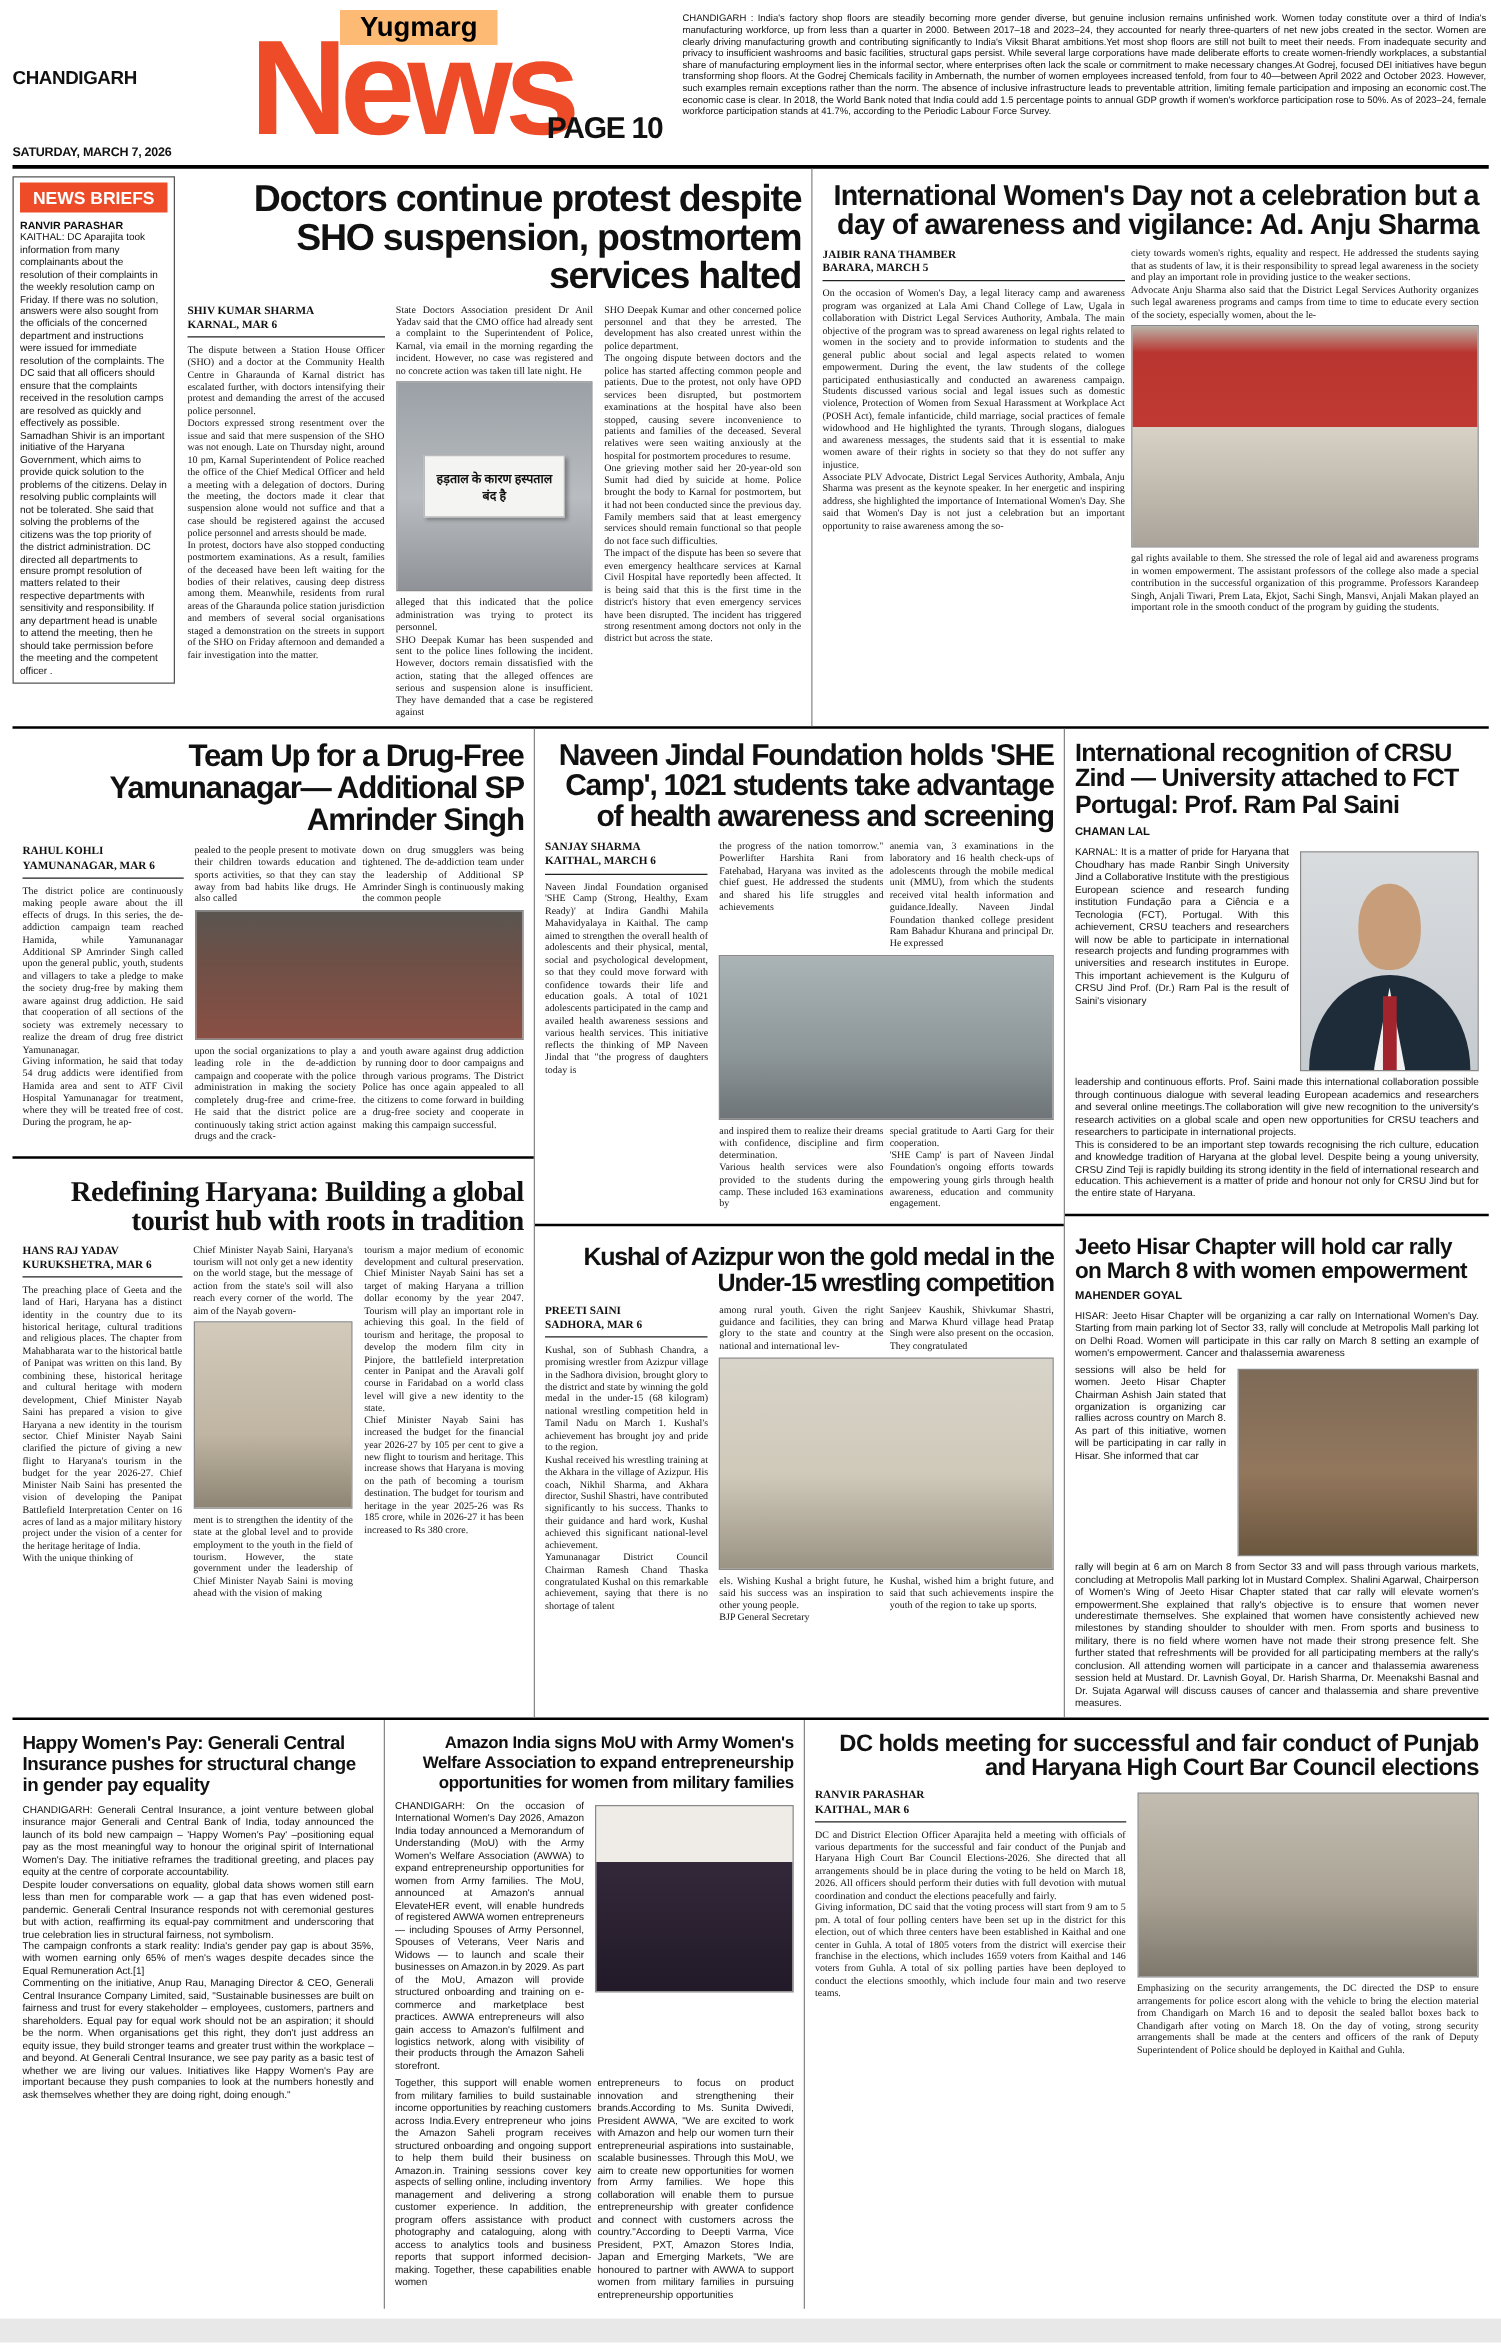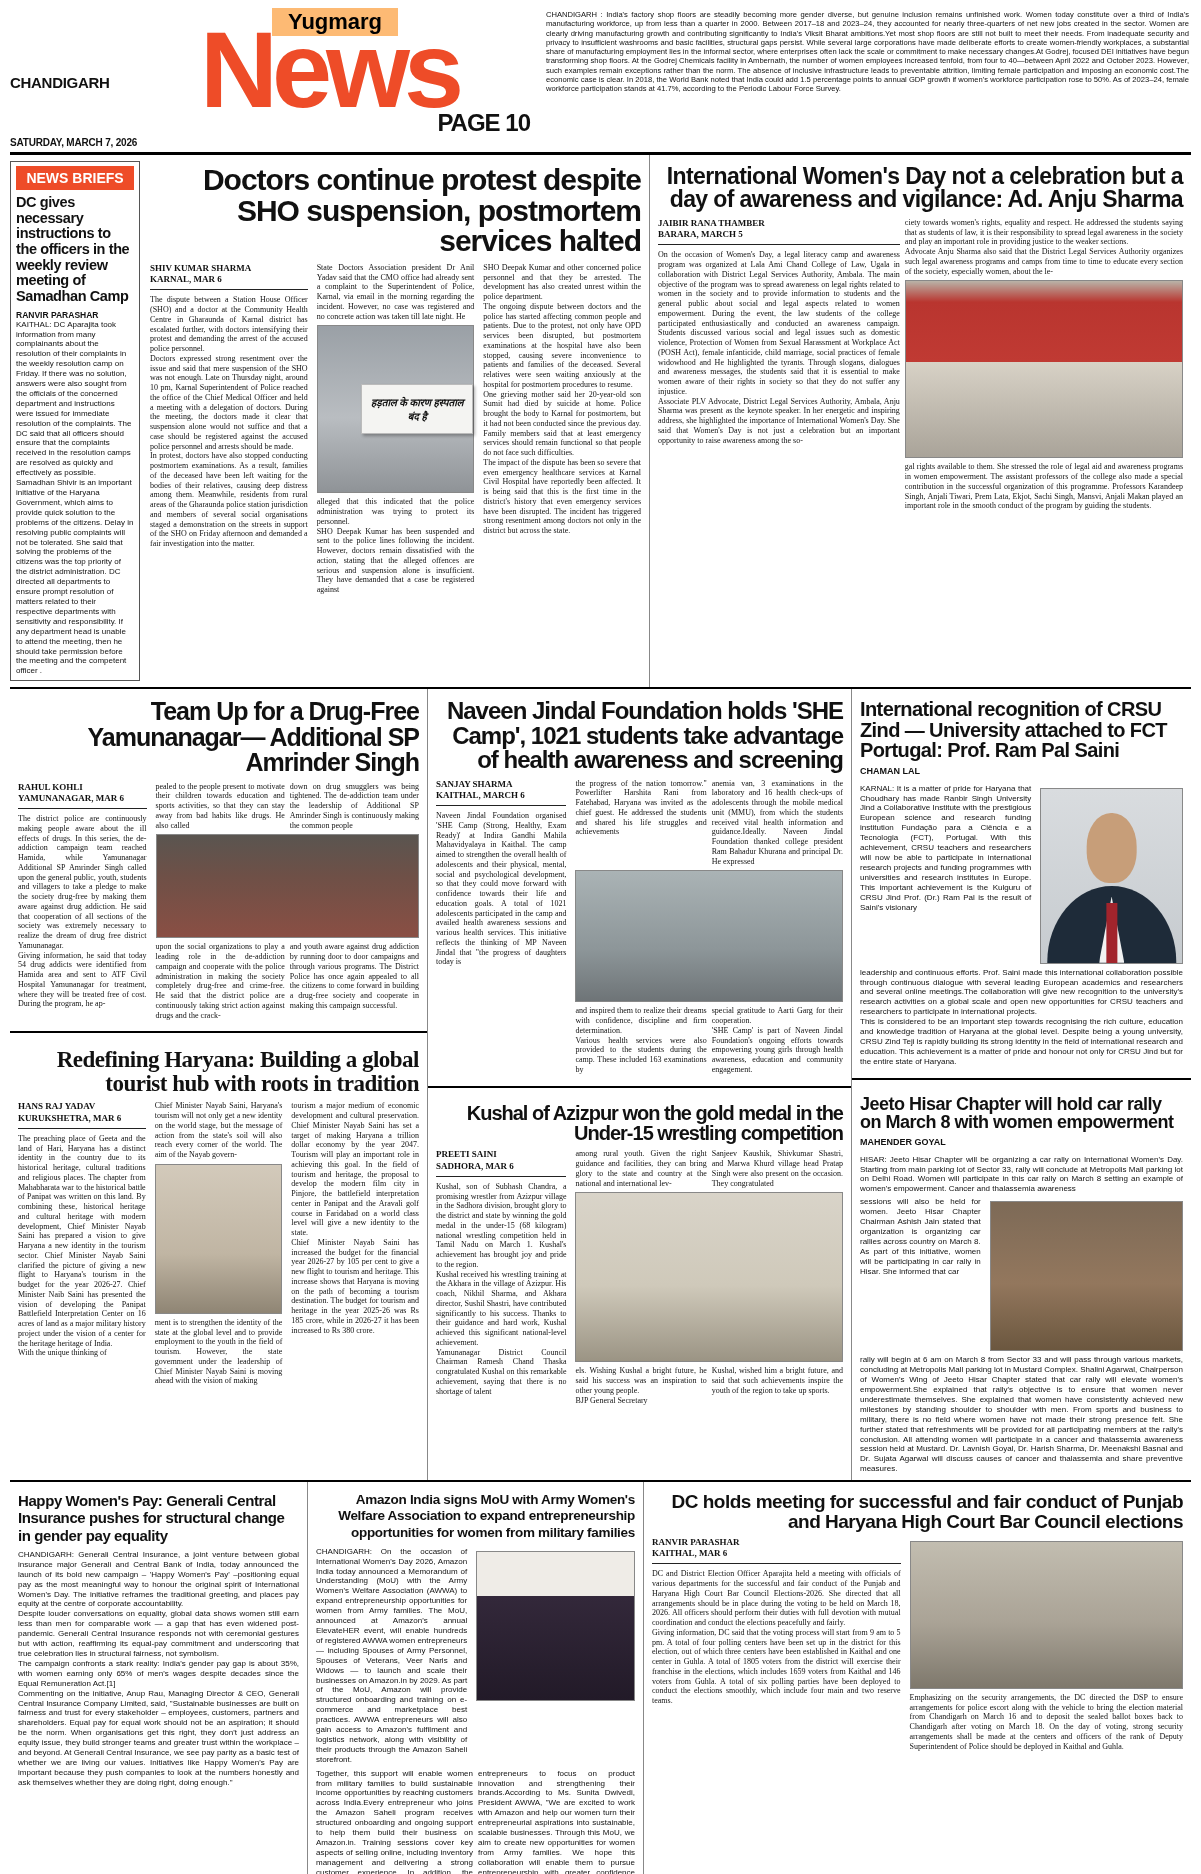--- a/index.html
+++ b/index.html
@@ -3,21 +3,21 @@
 <meta charset="utf-8">
 <style>
   :root { --accent:#ee4c28; --ink:#111; }
   * { box-sizing:border-box; }
   body { margin:0; background:#e8e8e8; font-family:"Liberation Serif", serif; color:var(--ink); }
   .page { width:1201px; margin:0 auto; background:#fff; padding:6px 10px 8px; position:relative; }
 
   
   .header { display:flex; align-items:stretch; border-bottom:3px solid #000; padding-bottom:4px; }
   .h-left { width:160px; padding-top:48px; }
-  .h-city { font-family:"Liberation Sans",sans-serif; font-weight:bold; font-size:15px; letter-spacing:-0.3px;margin-top:20px; }
+  .h-city { font-family:"Liberation Sans",sans-serif; font-weight:bold; font-size:15px; letter-spacing:-0.3px; }
   .h-date { font-family:"Liberation Sans",sans-serif; font-weight:bold; font-size:10px; margin-top:46px; letter-spacing:-0.2px; }
   .h-mast { width:318px; text-align:center; position:relative; padding-top:2px; }
   .yugmarg { display:inline-block; background:#fdba74; color:#000; font-family:"Liberation Sans",sans-serif; font-weight:bold; font-size:22px; padding:1px 16px;margin-left:12px; }
   .newsword { font-family:"Liberation Sans",sans-serif; font-weight:bold; font-size:108px; line-height:0.78; color:var(--accent); letter-spacing:-6px; margin-top:-8px; }
   .pageno { position:absolute; right:-42px; bottom:11px; font-family:"Liberation Sans",sans-serif; font-weight:bold; font-size:24px; letter-spacing:-1px; }
   .h-story { flex:1; padding:4px 2px 0 58px; }
   .ts-head { font-family:"Liberation Sans",sans-serif; font-weight:bold; font-size:20px; text-align:center; letter-spacing:-0.5px; margin-bottom:5px; }
   .ts-body { font-family:"Liberation Sans",sans-serif; font-size:7.6px; line-height:1.22; text-align:justify; }
 
   
@@ -40,21 +40,21 @@
   .bandC { display:grid; grid-template-columns:298px 336px 1fr; border-top:2px solid #000; }
 
   
   .briefs { border:1px solid #555; margin:6px 2px 6px 0; padding:4px 5px; }
   .briefs-bar { background:var(--accent); color:#fff; font-family:"Liberation Sans",sans-serif; font-weight:bold; font-size:14px; text-align:center; padding:4px 2px; margin-bottom:5px; }
   .briefs-head { font-family:"Liberation Sans",sans-serif; font-weight:bold; font-size:14.5px; line-height:1.08; letter-spacing:-0.4px; margin-bottom:5px; }
   .briefs-rep { font-family:"Liberation Sans",sans-serif; font-weight:bold; font-size:8.5px; }
   .briefs-body { font-family:"Liberation Sans",sans-serif; font-size:8px; line-height:1.24; white-space:pre-line; }
 
   
-  .ph-doctors { background:linear-gradient(180deg,#9aa0a6 0%,#b9bdc1 55%,#8f9397 100%); display:flex; align-items:center; justify-content:flex-end;font-style:italic; }
+  .ph-doctors { background:linear-gradient(180deg,#9aa0a6 0%,#b9bdc1 55%,#8f9397 100%); display:flex; align-items:center; justify-content:center; }
   .hindi-sign { background:#f4f4f2; border:1px solid #bbb; width:72%; padding:10px 6px; text-align:center; font-weight:bold; font-size:10px; white-space:pre-line; box-shadow:2px 2px 3px rgba(0,0,0,.3); }
   .ph-womensday { background:linear-gradient(180deg,#b9b3a8 0%,#b9352f 12%,#c03a33 46%,#d8d2c6 46%,#a9a399 100%); }
   .ph-drugfree { background:linear-gradient(180deg,#5a5550 0%,#6e5047 40%,#8a4f44 100%); }
   .ph-shecamp { background:linear-gradient(180deg,#aab3b5 0%,#8d9699 60%,#6e7477 100%); }
   .ph-jeeto { background:linear-gradient(180deg,#7d6a57 0%,#93775d 55%,#6b573f 100%); }
   .ph-tourism { background:linear-gradient(180deg,#d3cabb 0%,#c0b5a3 60%,#8f8574 100%); }
   .ph-wrestling { background:linear-gradient(180deg,#d9d4c9 0%,#cfc9ba 55%,#9b9484 100%); }
   .ph-amazon { background:linear-gradient(180deg,#efece7 0%,#efece7 30%,#33283a 30%,#221a28 100%); }
   .ph-dc { background:linear-gradient(180deg,#c2bdb0 0%,#aaa396 55%,#7e786c 100%); }
   .portrait { background:linear-gradient(180deg,#d9dcdf 0%,#c6cbcf 100%); overflow:hidden; }
@@ -94,21 +94,20 @@
     <div class="h-story">
       <div class="ts-body">CHANDIGARH : India's factory shop floors are steadily becoming more gender diverse, but genuine inclusion remains unfinished work. Women today constitute over a third of India's manufacturing workforce, up from less than a quarter in 2000. Between 2017–18 and 2023–24, they accounted for nearly three-quarters of net new jobs created in the sector. Women are clearly driving manufacturing growth and contributing significantly to India's Viksit Bharat ambitions.Yet most shop floors are still not built to meet their needs. From inadequate security and privacy to insufficient washrooms and basic facilities, structural gaps persist. While several large corporations have made deliberate efforts to create women-friendly workplaces, a substantial share of manufacturing employment lies in the informal sector, where enterprises often lack the scale or commitment to make necessary changes.At Godrej, focused DEI initiatives have begun transforming shop floors. At the Godrej Chemicals facility in Ambernath, the number of women employees increased tenfold, from four to 40—between April 2022 and October 2023. However, such examples remain exceptions rather than the norm. The absence of inclusive infrastructure leads to preventable attrition, limiting female participation and imposing an economic cost.The economic case is clear. In 2018, the World Bank noted that India could add 1.5 percentage points to annual GDP growth if women's workforce participation rose to 50%. As of 2023–24, female workforce participation stands at 41.7%, according to the Periodic Labour Force Survey.</div>
     </div>
   </div>
 
   <div class="bandA">
 
     <div>
       <div class="briefs">
         <div class="briefs-bar">NEWS BRIEFS</div>
-        <div class="briefs-head">DC gives necessary instructions to the officers in the weekly review meeting of Samadhan Camp</div>
         <div class="briefs-rep">RANVIR PARASHAR</div>
         <div class="briefs-body">KAITHAL: DC Aparajita took information from many complainants about the resolution of their complaints in the weekly resolution camp on Friday. If there was no solution, answers were also sought from the officials of the concerned department and instructions were issued for immediate resolution of the complaints. The DC said that all officers should ensure that the complaints received in the resolution camps are resolved as quickly and effectively as possible. Samadhan Shivir is an important initiative of the Haryana Government, which aims to provide quick solution to the problems of the citizens. Delay in resolving public complaints will not be tolerated. She said that solving the problems of the citizens was the top priority of the district administration. DC directed all departments to ensure prompt resolution of matters related to their respective departments with sensitivity and responsibility. If any department head is unable to attend the meeting, then he should take permission before the meeting and the competent officer .</div>
       </div>
     </div>
 
     <div class="art vr">
       <div class="headline hl-doctors">Doctors continue protest despite SHO suspension, postmortem services halted</div>
       <div class="cols3">
         <div>
           <div class="byline">

